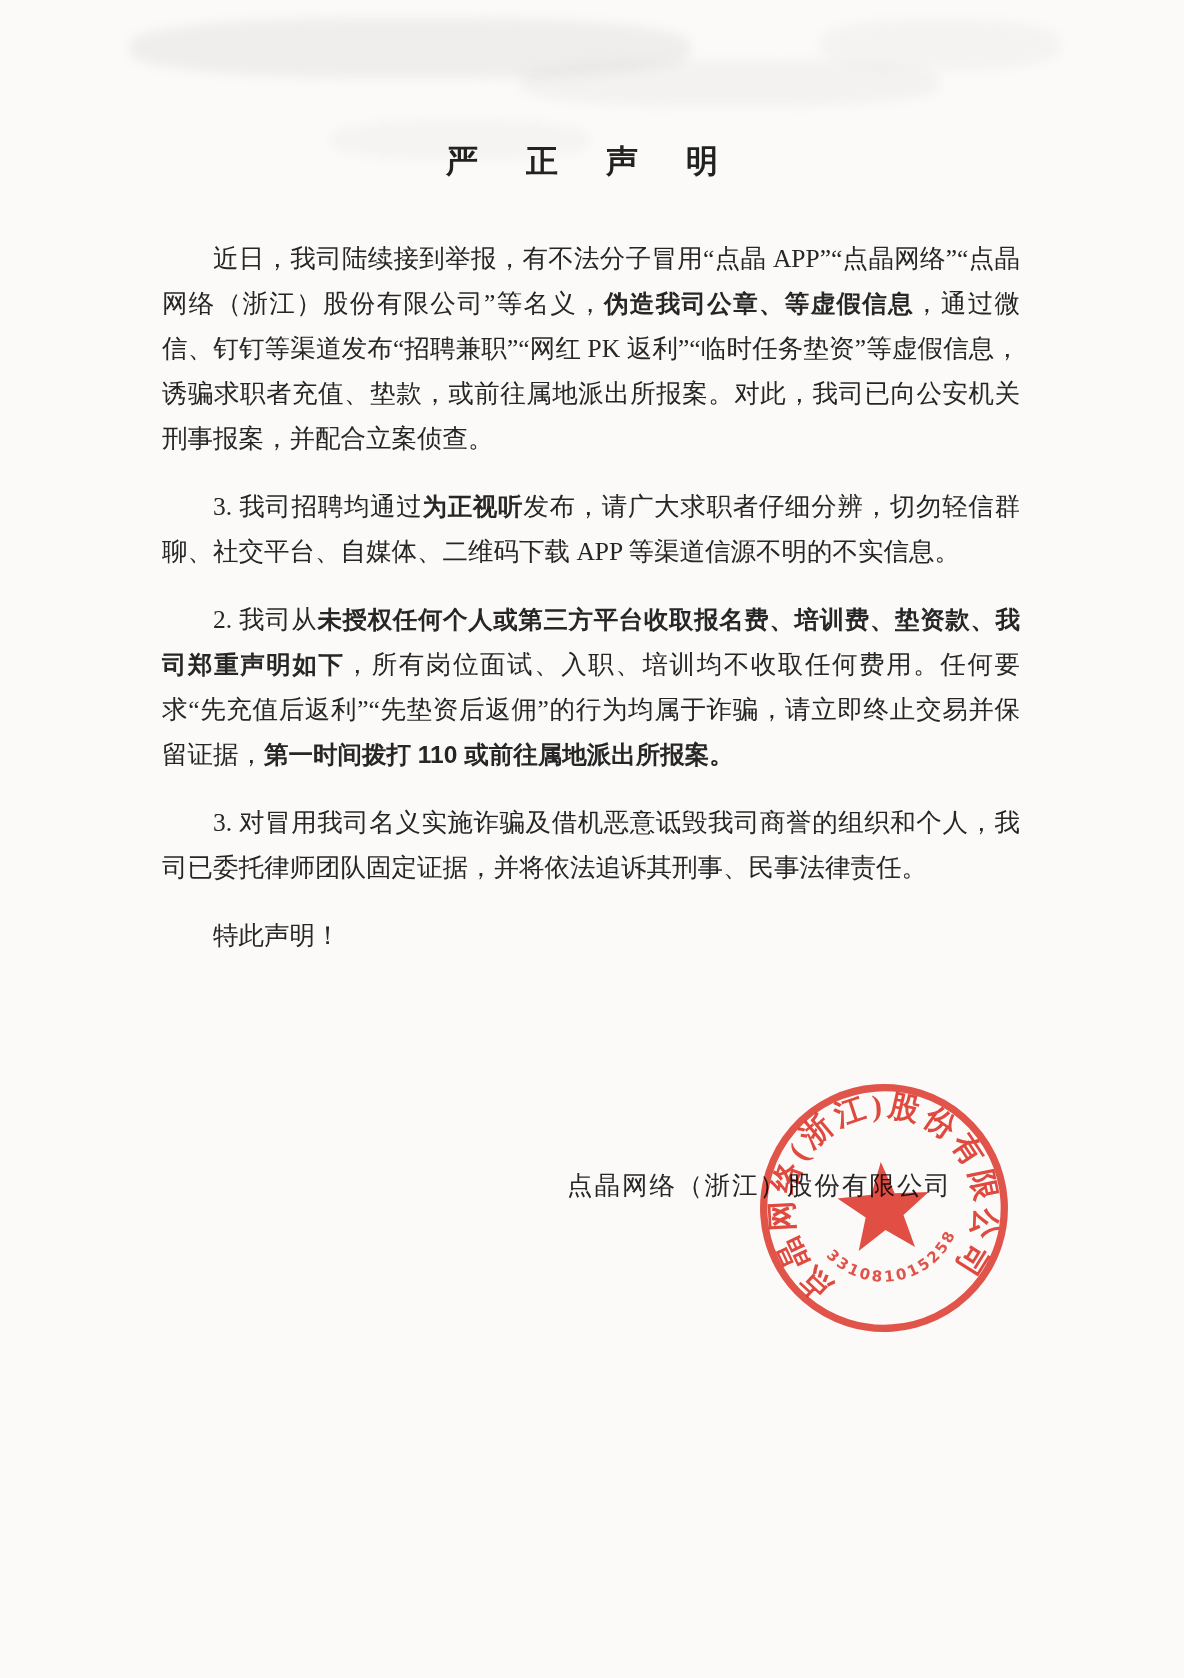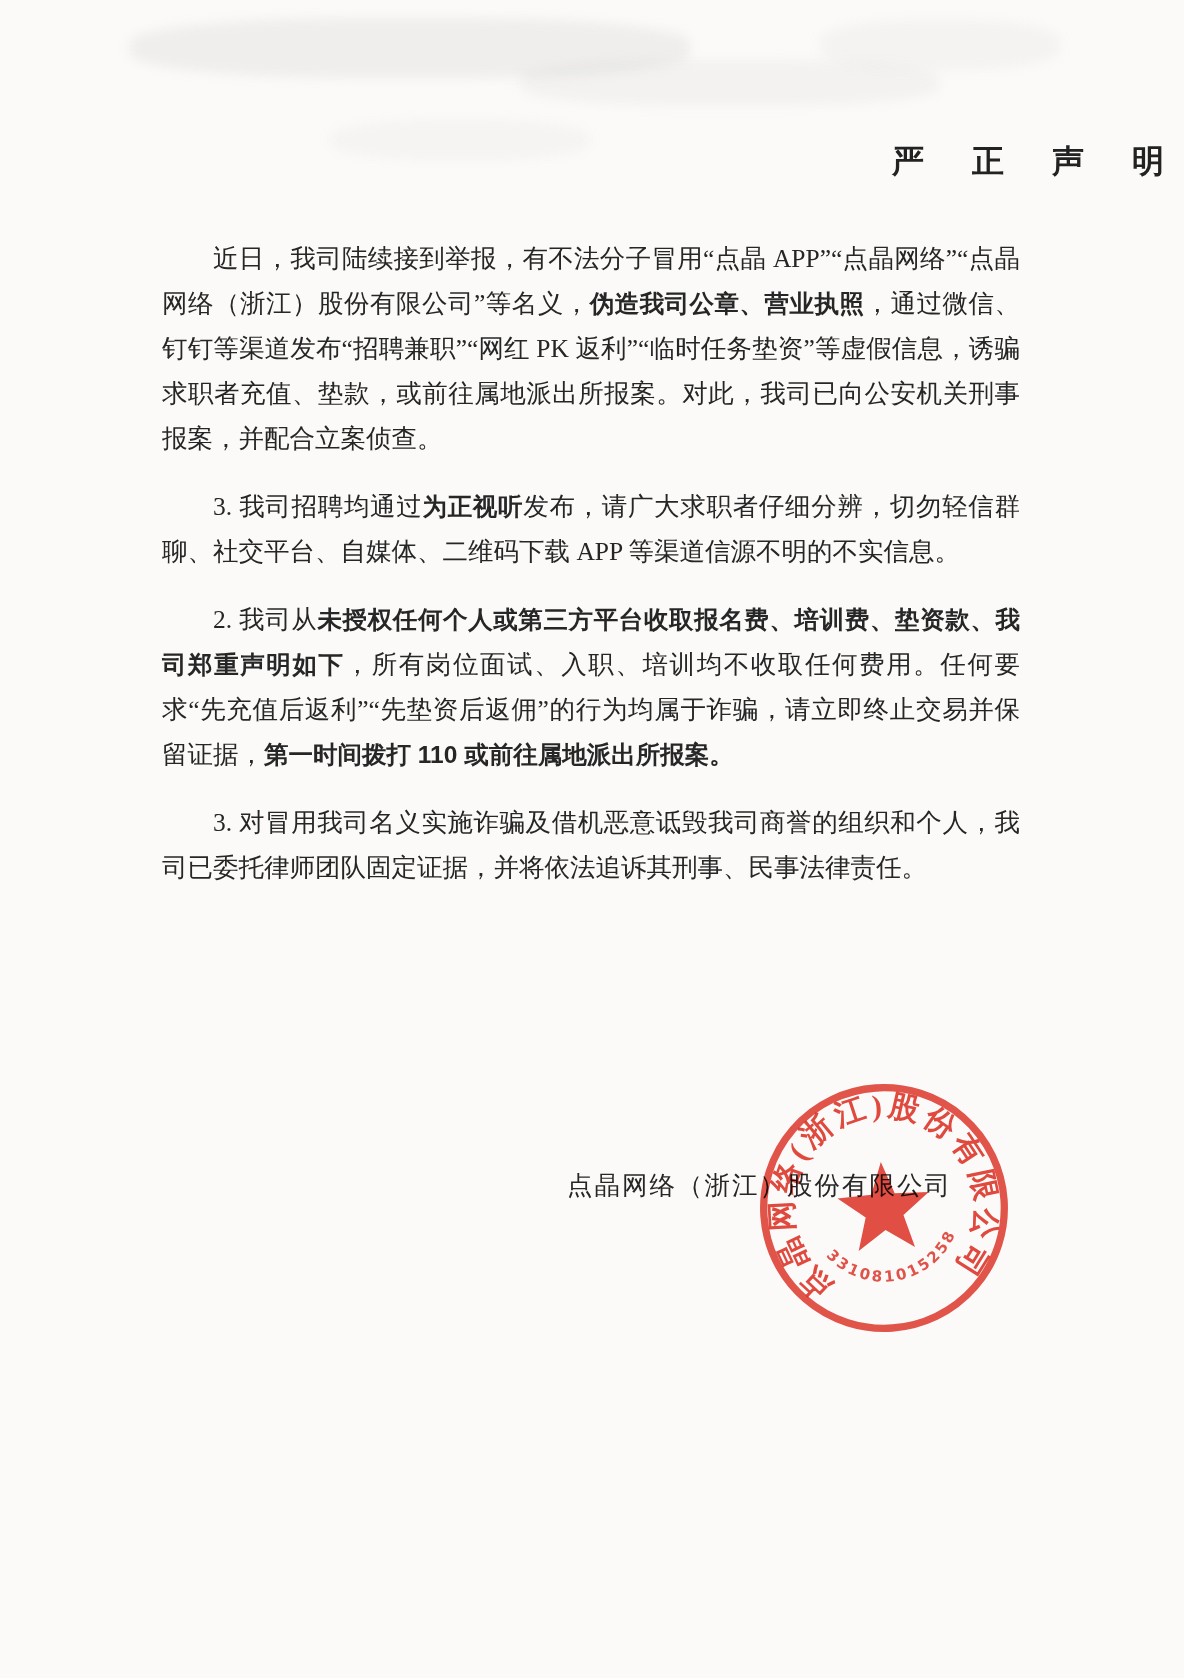--- a/index.html
+++ b/index.html
@@ -12,21 +12,21 @@
   
   .scan-noise{position:absolute;pointer-events:none;filter:blur(6px);}
   .n1{left:130px;top:18px;width:560px;height:60px;background:rgba(140,140,140,.10);border-radius:40%;}
   .n2{left:520px;top:60px;width:420px;height:46px;background:rgba(150,150,150,.08);border-radius:40%;}
   .n3{left:330px;top:120px;width:260px;height:40px;background:rgba(150,150,150,.06);border-radius:40%;}
   .n4{left:820px;top:20px;width:240px;height:50px;background:rgba(150,150,150,.07);border-radius:40%;}
 
   .sheet{position:absolute;left:0;top:0;width:1184px;height:1678px;}
 
   .doc-title{
-    text-align:right;
+    text-align:center;
     margin:140px 0 0 0;
     font-size:32px;
     font-weight:600;
     letter-spacing:20px;
     color:#222;
   }
   .body-text{
     margin:52px 164px 0 162px;
     font-size:25.5px;
     line-height:45px;
@@ -64,24 +64,25 @@
 <div class="scan-noise n1"></div>
 <div class="scan-noise n2"></div>
 <div class="scan-noise n3"></div>
 <div class="scan-noise n4"></div>
 
 <div class="sheet">
 
   <h1 class="doc-title">严 正 声 明</h1>
 
   <div class="body-text">
-      <p><span>近日，我司陆续接到举报，有不法分子冒用“点晶 APP”“点晶网络”“点晶网络（浙江）股份有限公司”等名义，</span><span class="bold">伪造我司公章、营业执照</span><span>，通过微信、钉钉等渠道发布“招聘兼职”“网红 PK 返利”“临时任务垫资”等虚假信息，诱骗求职者充值、垫款，或前往属地派出所报案。对此，我司已向公安机关刑事报案，并配合立案侦查。</span></p>
+      <p><span>近日，我司陆续接到举报，有不法分子冒用“点晶 APP”“点晶网络”“点晶网络（浙江）股份有限公司”等名义，</span><span class="bold">伪造我司公章、等虚假信息</span><span>，通过微信、钉钉等渠道发布“招聘兼职”“网红 PK 返利”“临时任务垫资”等虚假信息，诱骗求职者充值、垫款，或前往属地派出所报案。对此，我司已向公安机关刑事报案，并配合立案侦查。</span></p>
       <p><span>3. 我司招聘均通过</span><span class="bold">为正视听</span><span>发布，请广大求职者仔细分辨，切勿轻信群聊、社交平台、自媒体、二维码下载 APP 等渠道信源不明的不实信息。</span></p>
       <p><span>2. 我司从</span><span class="bold">未授权任何个人或第三方平台收取报名费、培训费、垫资款、我司郑重声明如下</span><span>，所有岗位面试、入职、培训均不收取任何费用。任何要求“先充值后返利”“先垫资后返佣”的行为均属于诈骗，请立即终止交易并保留证据，</span><span class="bold">第一时间拨打 110 或前往属地派出所报案。</span></p>
       <p><span>3. 对冒用我司名义实施诈骗及借机恶意诋毁我司商誉的组织和个人，我司已委托律师团队固定证据，并将依法追诉其刑事、民事法律责任。</span></p>
+      <p><span>特此声明！</span></p>
     </div>
 
   <div class="signature-block">
     <div class="company-line">点晶网络（浙江）股份有限公司</div>
   </div>
 
   <svg class="seal" viewBox="0 0 260 260">
     <defs>
       <path id="ringPath" d="M 79.5 202.1 A 88 88 0 1 1 180.5 202.1" fill="none"></path>
       <path id="serialPath" d="M 64 160 A 74 74 0 0 0 196 160" fill="none"></path>

